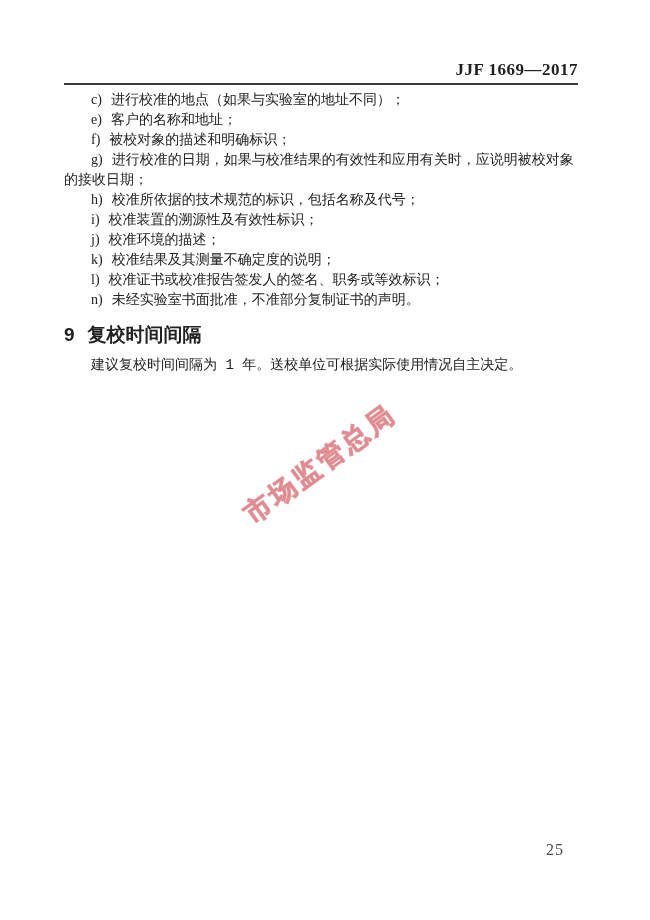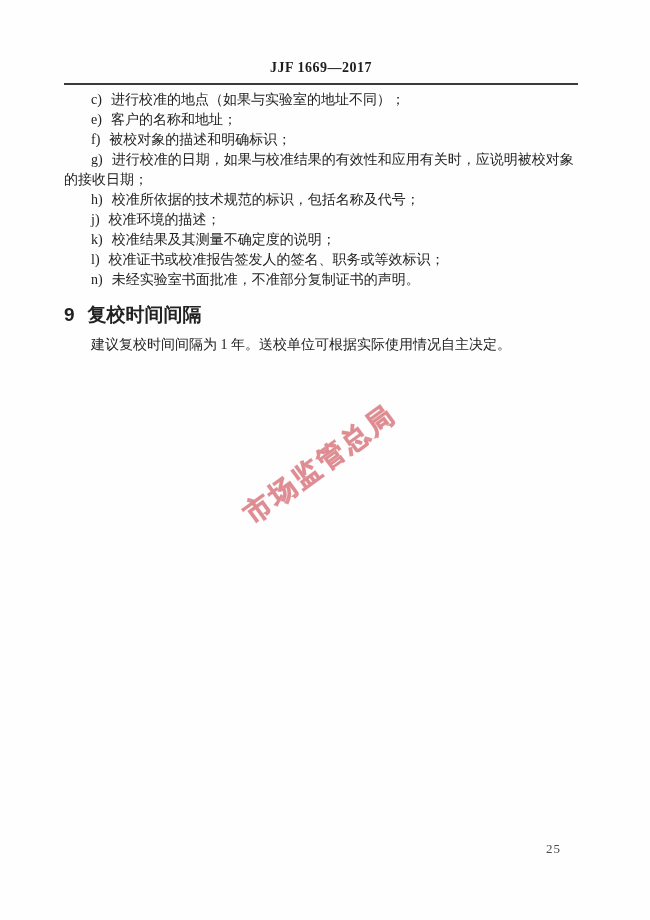--- a/index.html
+++ b/index.html
@@ -14,22 +14,22 @@
     background: #fefefe;
     overflow: hidden;
     font-family: "Liberation Serif", "DejaVu Serif", serif;
     color: #222222;
   }
   .doc-header {
     position: absolute;
     top: 60px;
     left: 64px;
     width: 514px;
-    text-align: center;
-    font-size: 14px;
+    text-align: right;
+    font-size: 17px;
     font-weight: bold;
     letter-spacing: 0.5px;
     color: #1e1e1e;
   }
   .header-rule {
     position: absolute;
     top: 83px;
     left: 64px;
     width: 514px;
     height: 2px;
@@ -55,59 +55,61 @@
     font-weight: bold;
     font-family: "Liberation Sans", "DejaVu Sans", sans-serif;
     font-size: 19px;
   }
   .section-number {
     margin-right: 13px;
   }
   p.section-body {
     margin: 10px 0 0 0;
     text-indent: 27px;
+    font-family: Liberation Mono, monospace;
   }
   .watermark {
     position: absolute;
     left: 320px;
     top: 464px;
     transform: translate(-50%, -50%) rotate(-36deg);
     transform-origin: center center;
     font-size: 27px;
     font-weight: bold;
     letter-spacing: 3px;
     white-space: nowrap;
     color: rgba(224, 130, 136, 0.40);
     -webkit-text-stroke: 1px rgba(206, 88, 95, 0.55);
     pointer-events: none;
   }
   .page-number {
     position: absolute;
     left: 546px;
     top: 841px;
-    font-size: 13px;
+    font-size: 16px;
     letter-spacing: 1px;
     color: #4a4a4a;
   }
 </style>
 </head>
 <body>
 
 <div class="page">
 
   <div class="doc-header">JJF 1669—2017</div>
   <div class="header-rule"></div>
 
   <div class="content">
 
     <p class="line"><span class="item-label">c)</span><span>进行校准的地点（如果与实验室的地址不同）；</span></p>
     <p class="line"><span class="item-label">e)</span><span>客户的名称和地址；</span></p>
     <p class="line"><span class="item-label">f)</span><span>被校对象的描述和明确标识；</span></p>
     <p class="line"><span class="item-label">g)</span><span>进行校准的日期，如果与校准结果的有效性和应用有关时，应说明被校对象的接收日期；</span></p>
     <p class="line"><span class="item-label">h)</span><span>校准所依据的技术规范的标识，包括名称及代号；</span></p>
+    <p class="line"><span class="item-label">i)</span><span>校准装置的溯源性及有效性标识；</span></p>
     <p class="line"><span class="item-label">j)</span><span>校准环境的描述；</span></p>
     <p class="line"><span class="item-label">k)</span><span>校准结果及其测量不确定度的说明；</span></p>
     <p class="line"><span class="item-label">l)</span><span>校准证书或校准报告签发人的签名、职务或等效标识；</span></p>
     <p class="line"><span class="item-label">n)</span><span>未经实验室书面批准，不准部分复制证书的声明。</span></p>
 
     <p class="section-head"><span class="section-number">9</span><span>复校时间间隔</span></p>
 
     <p class="section-body">建议复校时间间隔为 1 年。送校单位可根据实际使用情况自主决定。</p>
 
   </div>

